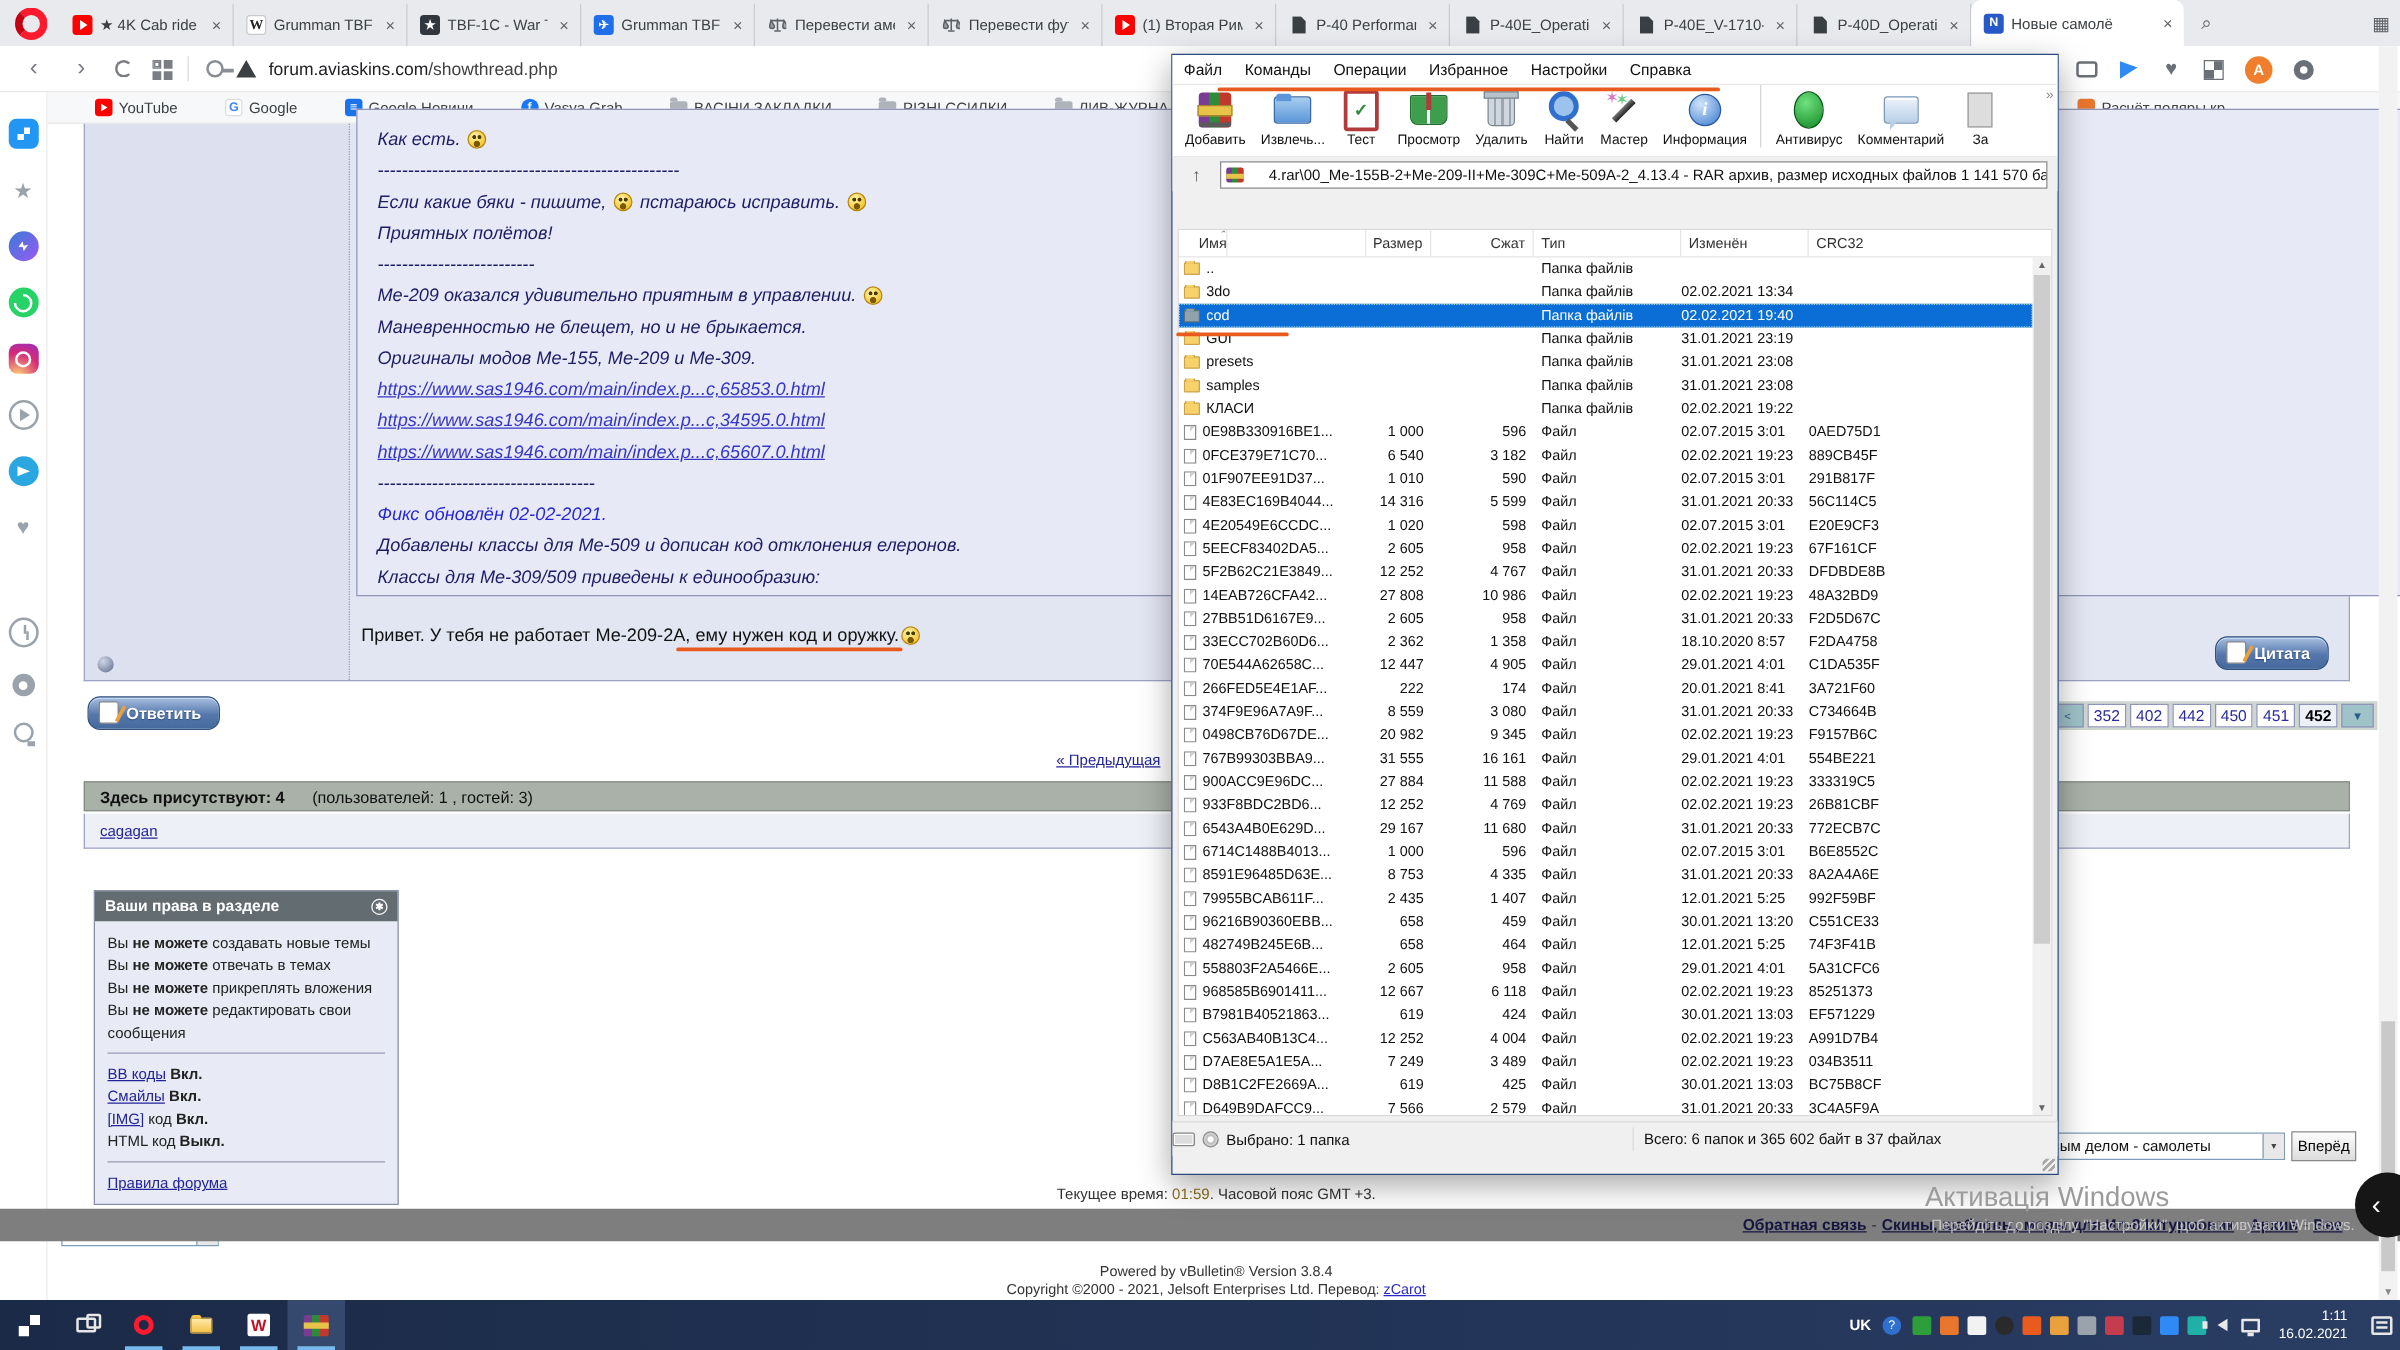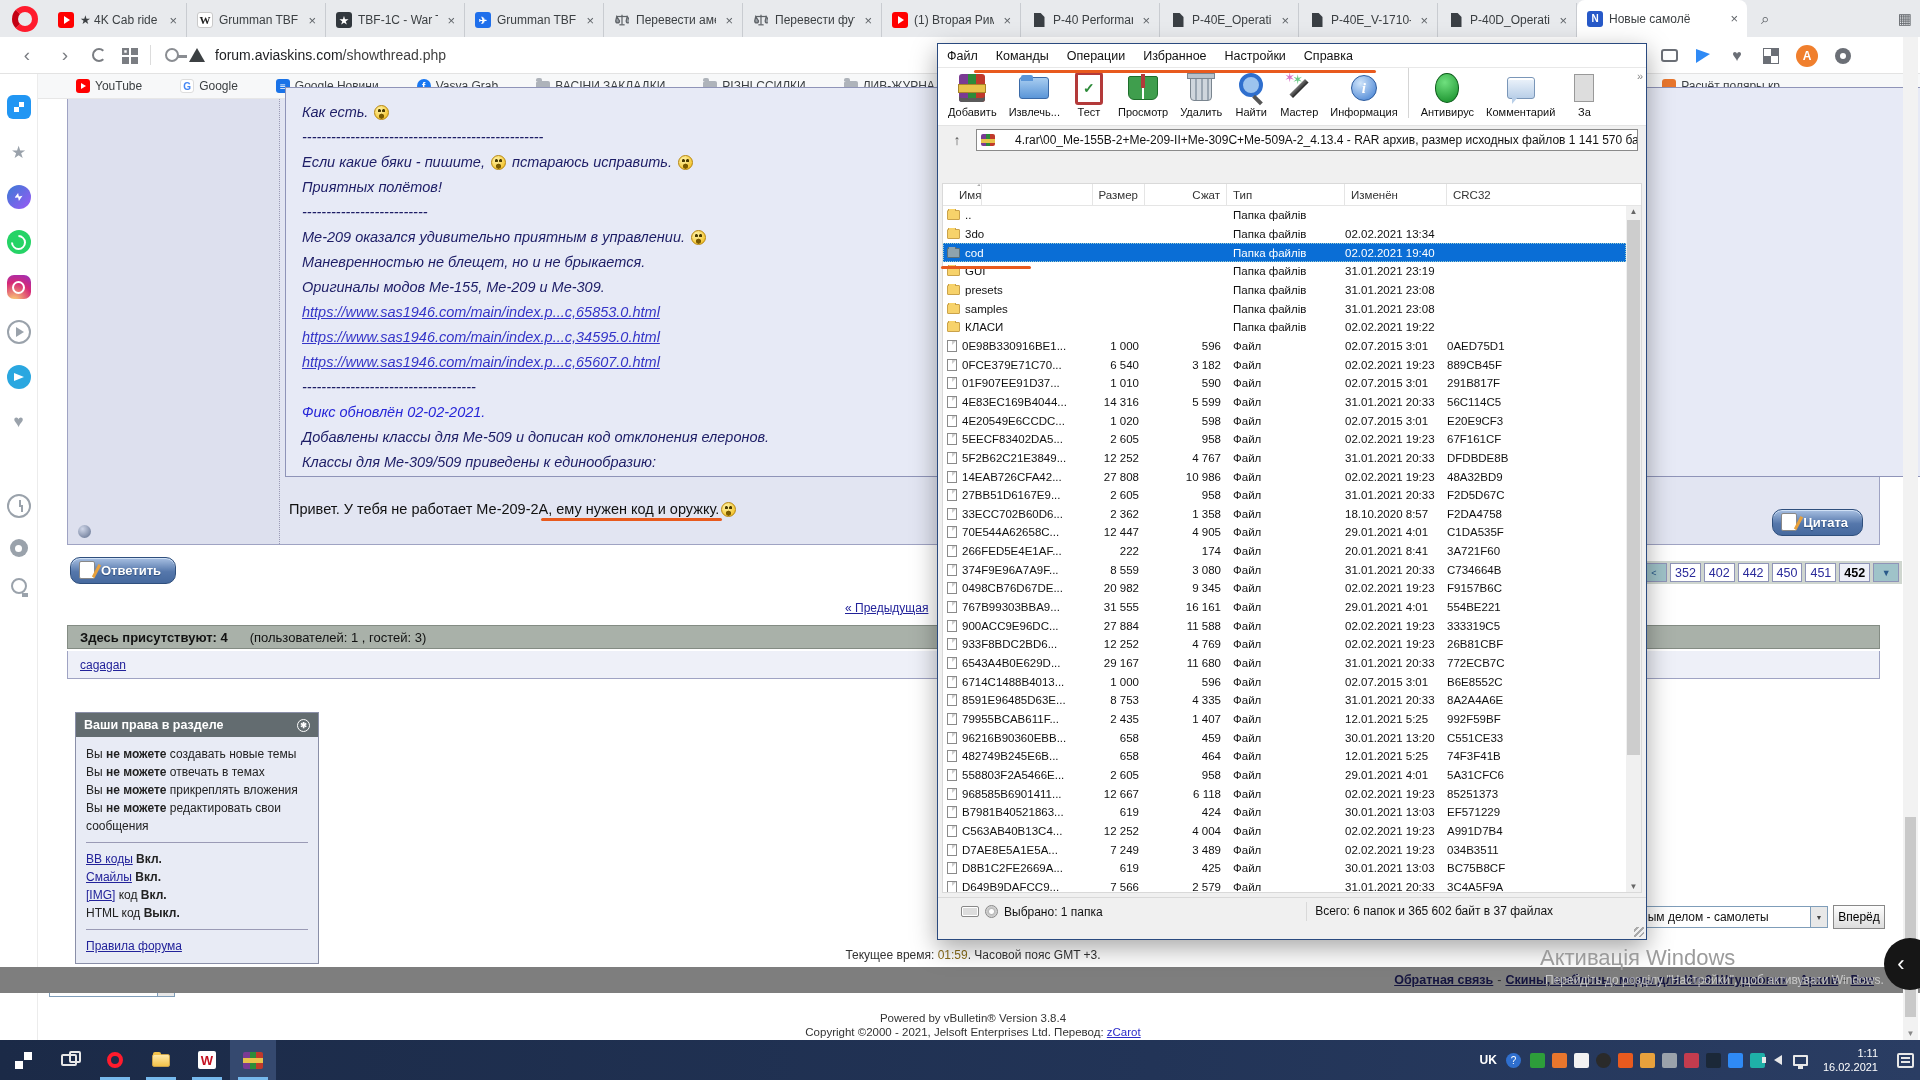--- a/index.html
+++ b/index.html
@@ -177,21 +177,21 @@
   .frow.sel{background:#0a6ed6;color:#fff;outline:1px dotted #9cc;outline-offset:-1px}
   .fold{width:13px;height:10px;background:#f7d26a;border:1px solid #caa24a;border-radius:1px;position:relative;flex:0 0 13px}
   .fold::before{content:"";position:absolute;top:-3px;left:0;width:6px;height:2px;background:#f7d26a;border:1px solid #caa24a;border-bottom:none}
   .fold.gray{background:#8fa3ad;border-color:#5d7078}.fold.gray::before{background:#8fa3ad;border-color:#5d7078}
   .fico{width:10px;height:12px;background:#fff;border:1px solid #8a8a8a;position:relative;flex:0 0 10px}
   .fico::after{content:"";position:absolute;right:0;top:0;border-left:4px solid #ccc;border-bottom:4px solid transparent}
   .wr-scroll{position:absolute;right:0;top:22px;width:15px;bottom:0;background:#f0f0f0}
   .wr-scroll .a{position:absolute;left:0;width:15px;text-align:center;font-size:8px;color:#666}
   .wr-scroll .thumb{position:absolute;left:1px;top:14px;width:13px;height:78%;background:#cdcdcd}
   .wr-status{position:absolute;left:0;bottom:14px;width:100%;height:28px;background:#f0f0f0;border-top:1px solid #d9d9d9;display:flex;align-items:center;font-size:12px;color:#111}
-  .wr-status .lcell{flex:0 0 52%;display:flex;align-items:center;gap:6px;padding-left:23px}
+  .wr-status .lcell{flex:0 0 52%;display:flex;align-items:center;gap:6px;padding-left:0}
   .wr-status .rcell{flex:1;border-left:1px solid #d9d9d9;padding-left:8px;height:70%;display:flex;align-items:center}
   .kb-ico{width:18px;height:11px;background:#ddd;border:1px solid #888;border-radius:2px;box-shadow:inset 0 0 0 1px #fff}
   .cd-ico{width:13px;height:13px;border-radius:50%;background:radial-gradient(circle,#fff 2px,#bbb 3px,#ddd 6px);border:1px solid #888}
   .grip{position:absolute;right:2px;bottom:2px;width:10px;height:10px;background:repeating-linear-gradient(135deg,transparent 0 2px,#aaa 2px 4px)}
 
   
   .ann{position:absolute;height:3px;background:#e85a1e;border-radius:2px;z-index:7}
 
   
   .taskbar{position:absolute;left:0;top:1040px;width:1920px;height:40px;background:linear-gradient(90deg,#1b2a47,#223457 60%,#2a3d63);z-index:10;display:flex;align-items:center;color:#fff}

